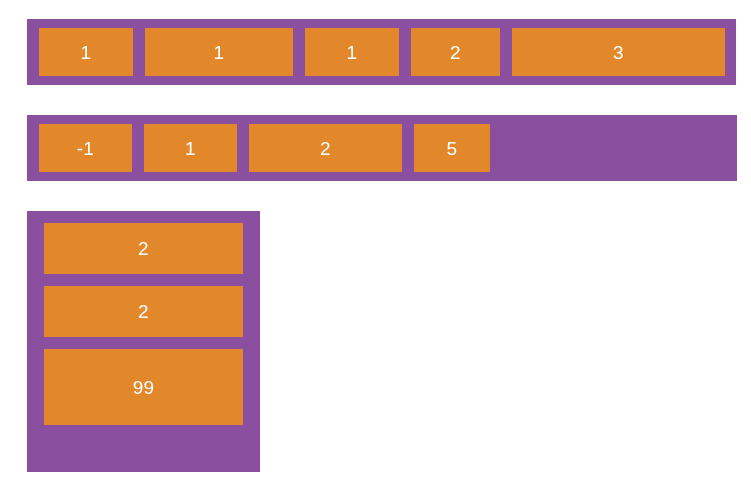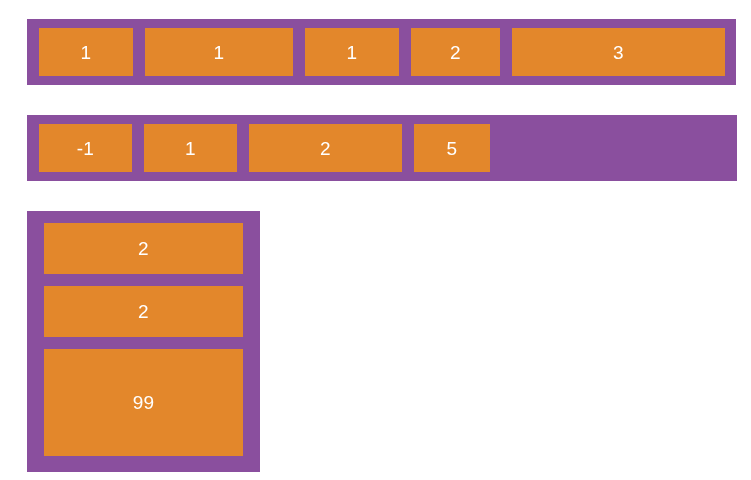--- a/index.html
+++ b/index.html
@@ -82,21 +82,21 @@
     left: 27px;
     top: 211px;
     width: 233px;
     height: 261px;
     padding: 12px 17px;
   }
   #column-one .box { width: 100%; }
   #column-one .box + .box { margin-top: 12px; }
   #column-one .c0 { height: 51px; }
   #column-one .c1 { height: 51px; }
-  #column-one .c2 { height: 107px; }
+  #column-one .c2 { height: 76px; }
 </style>
 </head>
 <body>
 
 <div id="stage">
 
   <div id="row-one" class="container row">
     <div class="box b0">1</div>
     <div class="box b1">1</div>
     <div class="box b2">1</div>

